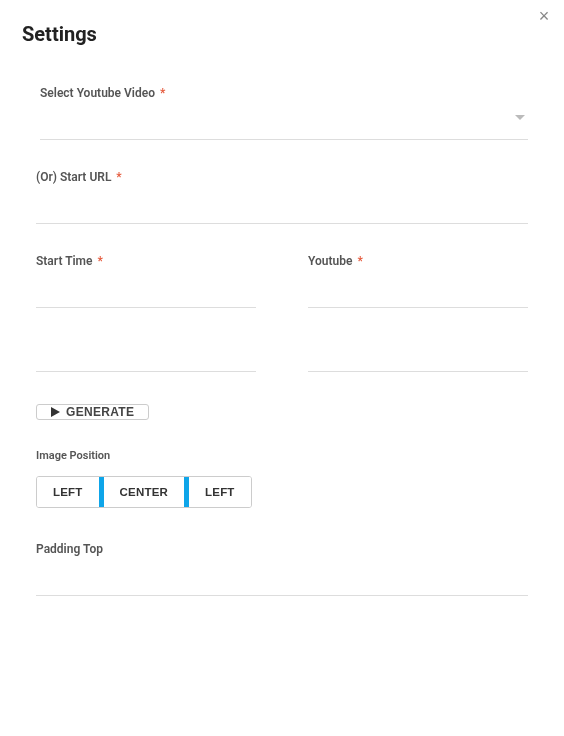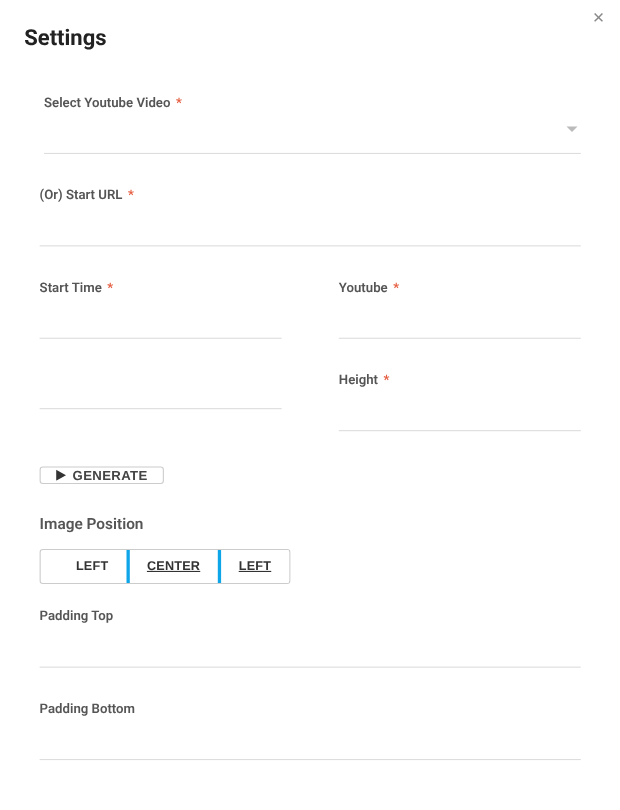--- a/index.html
+++ b/index.html
@@ -87,45 +87,43 @@
     color: #444;
     font-size: 12px;
     font-weight: 600;
     letter-spacing: 0.3px;
     padding: 0 14px;
     border-radius: 3px;
     cursor: pointer;
   }
   .generate-btn svg { display: block; }
   .section-label {
-    font-size: 14px;
+    font-size: 11px;
     font-weight: 600;
     color: #555;
     margin: 28px 0 14px 0;
   }
   .seg {
     display: inline-flex;
     border: 1px solid #ccc;
     border-radius: 3px;
     overflow: hidden;
-    padding-left: 16px;
   }
   .seg button {
     background: #fff;
     border: none;
     padding: 9px 16px;
     font-size: 11.5px;
     font-weight: 600;
     color: #333;
     cursor: pointer;
     letter-spacing: 0.2px;
   }
   .seg button + button {
-    border-left: 3px solid #0ea5e9;
-    text-decoration: underline;
+    border-left: 5px solid #0ea5e9;
   }
   .first-block { padding-left: 4px; }
 </style>
 </head>
 <body>
 
 <button class="close-btn">
   <span>×</span>
 </button>
 
@@ -171,47 +169,39 @@
       </label>
       <input class="input-line" type="text" value="" style="">
     </div>
   </div>
 
   <div class="row2">
     <div class="col field">
       <input class="input-line" type="text" value="" style="">
     </div>
     <div class="col field">
-      <label class="label">
-        <span>Height</span>
-        <span class="req">*</span>
-      </label>
       <input class="input-line" type="text" value="" style="">
     </div>
   </div>
 
   <button class="generate-btn">
     <span>
       <svg width="9" height="10" viewBox="0 0 9 10">
           <path d="M0 0 L9 5 L0 10 Z" fill="#333"></path>
         </svg>
     </span>
     <span>GENERATE</span>
   </button>
 
   <div class="section-label">Image Position</div>
   <div class="seg">
     <button>LEFT</button>
     <button>CENTER</button>
     <button>LEFT</button>
   </div>
 
-  <div class="field" style="margin-top:22px;">
+  <div class="field" style="margin-top:34px;">
     <label class="label">Padding Top</label>
     <input class="input-line" type="text" value="" style="">
   </div>
 
-  <div class="field">
-    <label class="label">Padding Bottom</label>
-    <input class="input-line" type="text" value="" style="">
-  </div>
 
 </div>
 
 </body></html>

